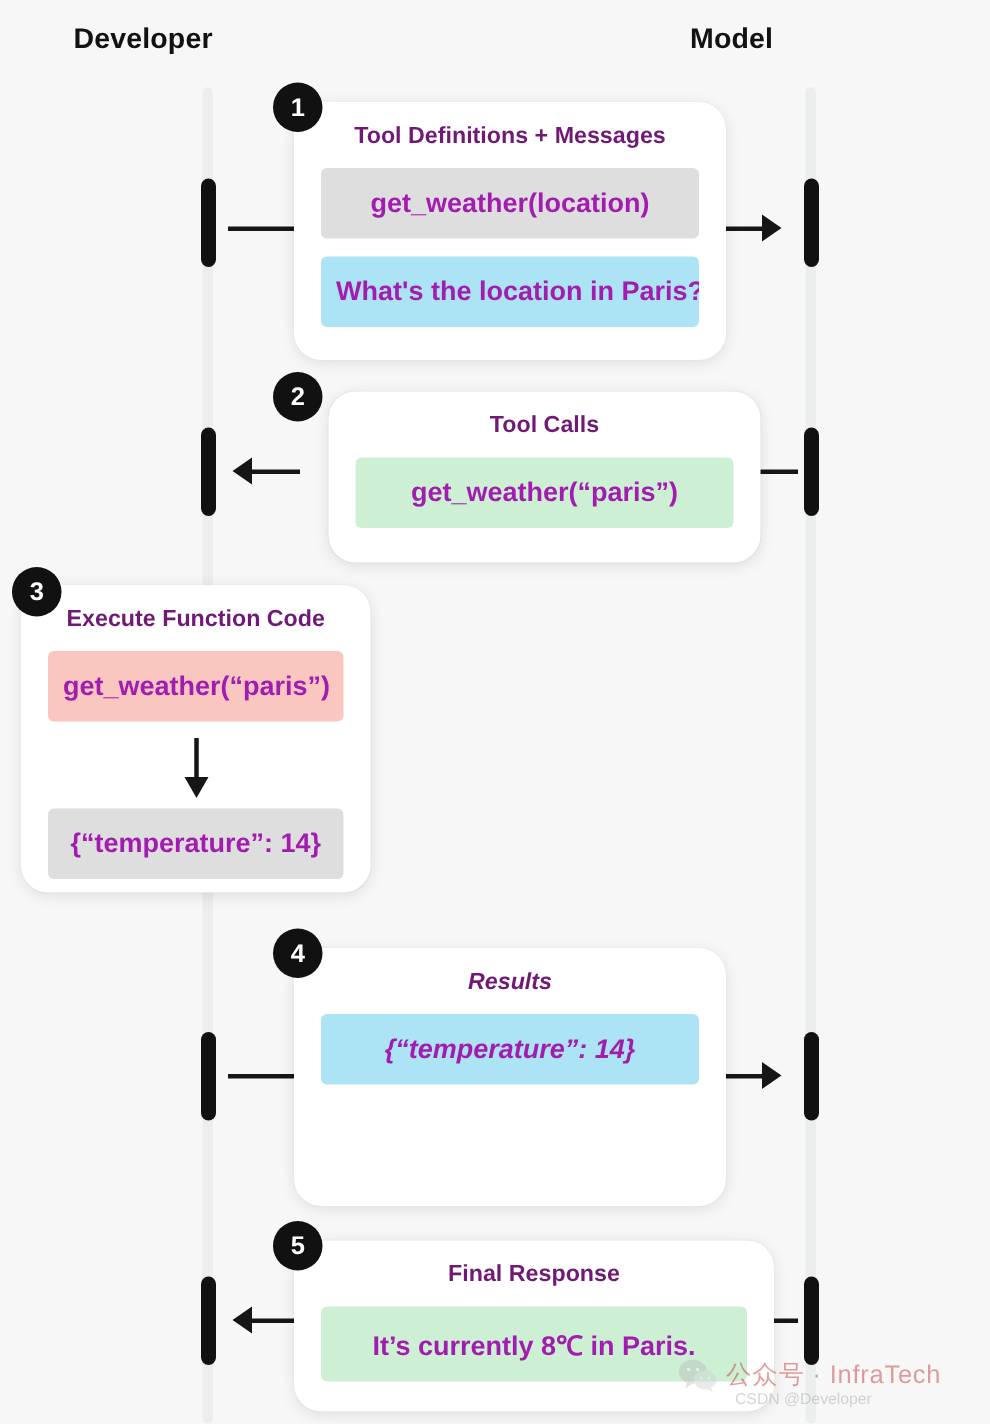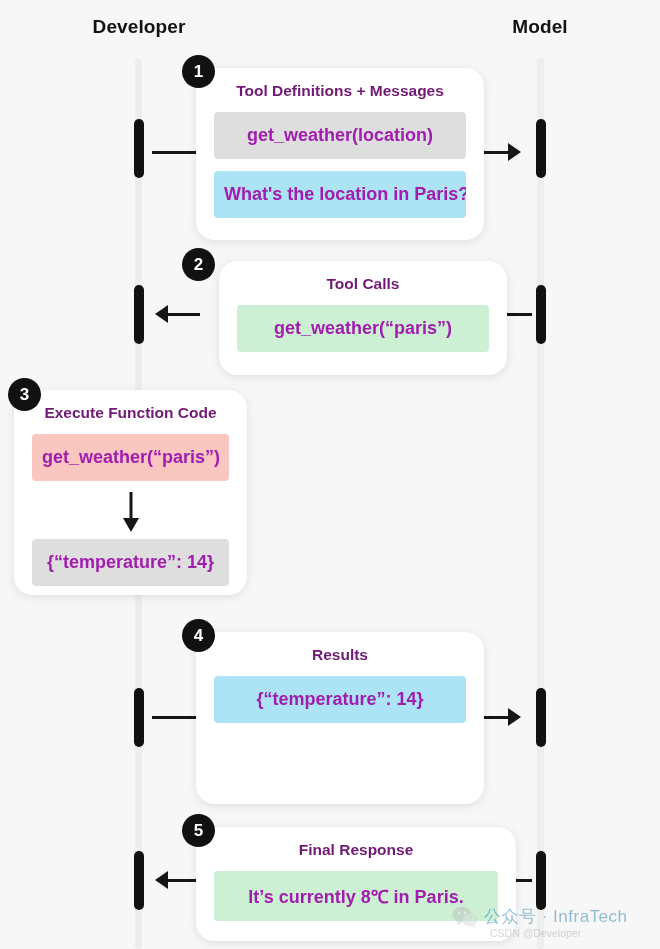--- a/index.html
+++ b/index.html
@@ -21,21 +21,21 @@
     height: 949px;
   }
 
   
   .col-title {
     position: absolute;
     font-size: 19px;
     font-weight: 700;
     letter-spacing: 0.1px;
     color: #121212;
-    text-align: center;
+    text-align: left;
     white-space: nowrap;
   }
   #title-developer { left: 49px; top: 16px; width: 180px; }
   #title-model     { left: 460px; top: 16px; width: 160px; }
 
   
   .lifeline-rail {
     position: absolute;
     width: 7px;
     top: 58px;
@@ -139,21 +139,21 @@
     left: 452px;
     top: 905px;
     display: flex;
     align-items: center;
     gap: 6px;
     opacity: 0.42;
     z-index: 9;
   }
   #watermark .wm-main {
     font-size: 17px;
-    color: #0369a1;
+    color: #b91c1c;
     white-space: nowrap;
     letter-spacing: 0.5px;
   }
   #watermark .wm-sub {
     position: absolute;
     left: 38px;
     top: 22px;
     font-size: 10.5px;
     color: #9b9b9b;
     white-space: nowrap;
@@ -208,21 +208,21 @@
     <div class="pill grey">{“temperature”: 14}</div>
   </div>
 
   <div class="activation" style="left:134px; top:688px; height:59px;"></div>
   <div class="activation" style="left:536px; top:688px; height:59px;"></div>
   <div class="conn" style="left:152px; top:716px; width:48px;"></div>
   <div class="conn" style="left:479px; top:716px; width:32px;"></div>
   <div class="arrowhead right" style="left:508px; top:708px;"></div>
 
   <div class="badge" style="left:182px; top:619px;">4</div>
-  <div class="card" style="left:196px; top:632px; width:288px; height:172px;">
+  <div class="card" style="left:196px; top:632px; width:288px; height:172px;font-style:italic;">
     <div class="card-title">Results</div>
     <div class="pill blue">{“temperature”: 14}</div>
   </div>
 
   <div class="activation" style="left:134px; top:851px; height:59px;"></div>
   <div class="activation" style="left:536px; top:851px; height:59px;"></div>
   <div class="conn" style="left:168px; top:879px; width:32px;"></div>
   <div class="conn" style="left:484px; top:879px; width:48px;"></div>
   <div class="arrowhead left" style="left:155px; top:871px;"></div>
 

